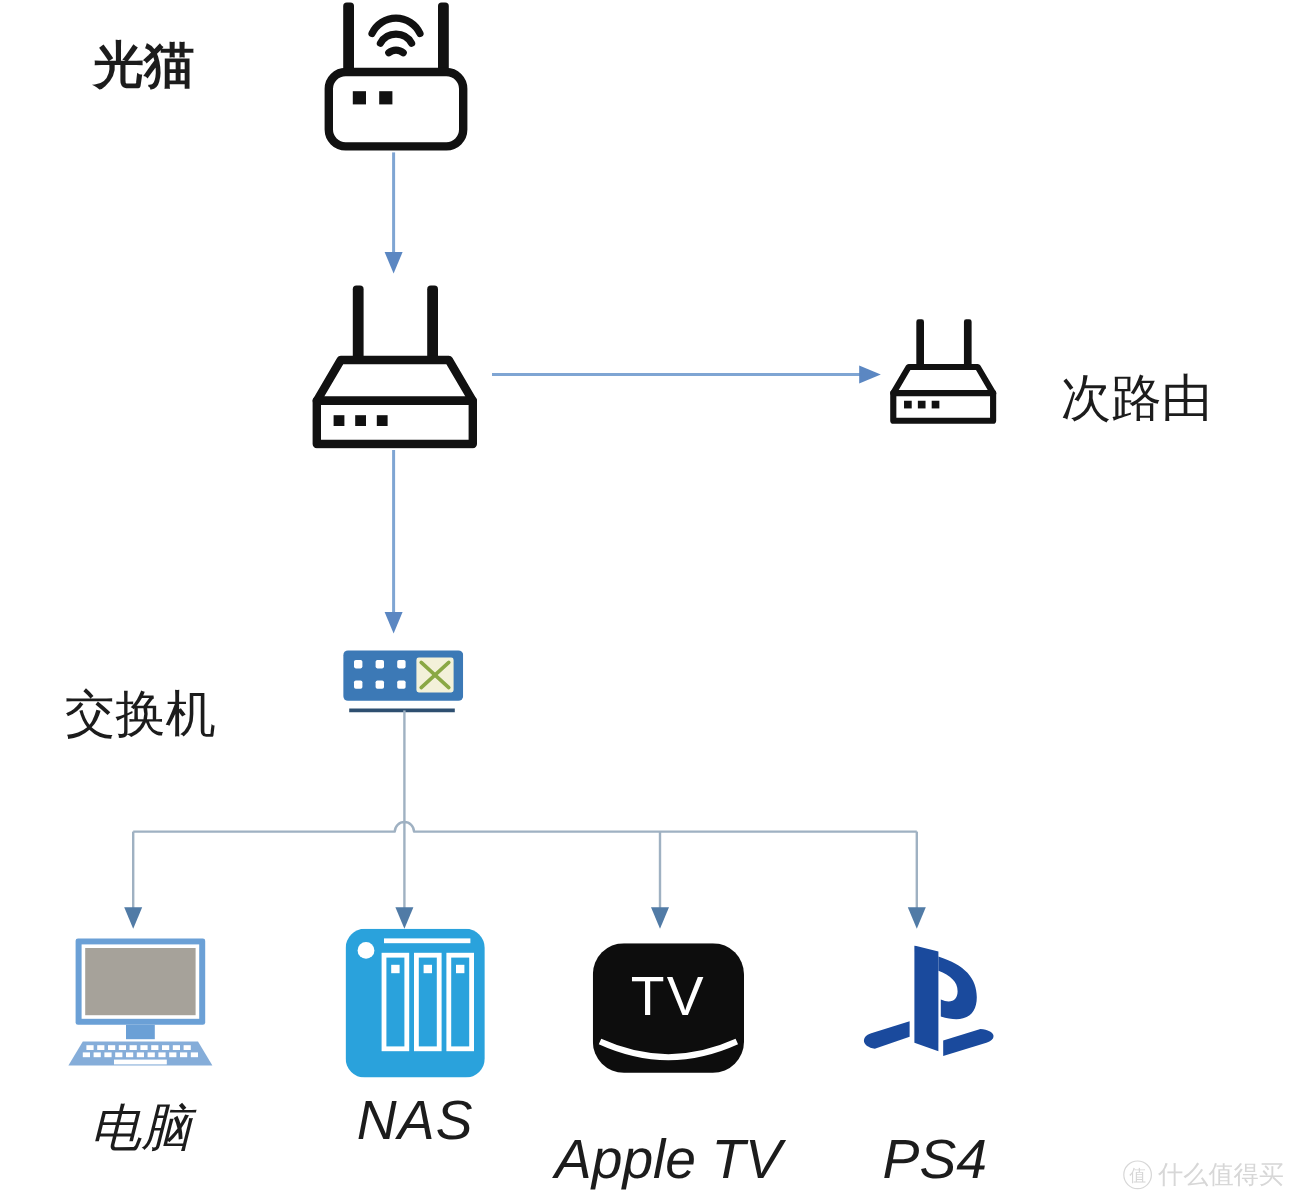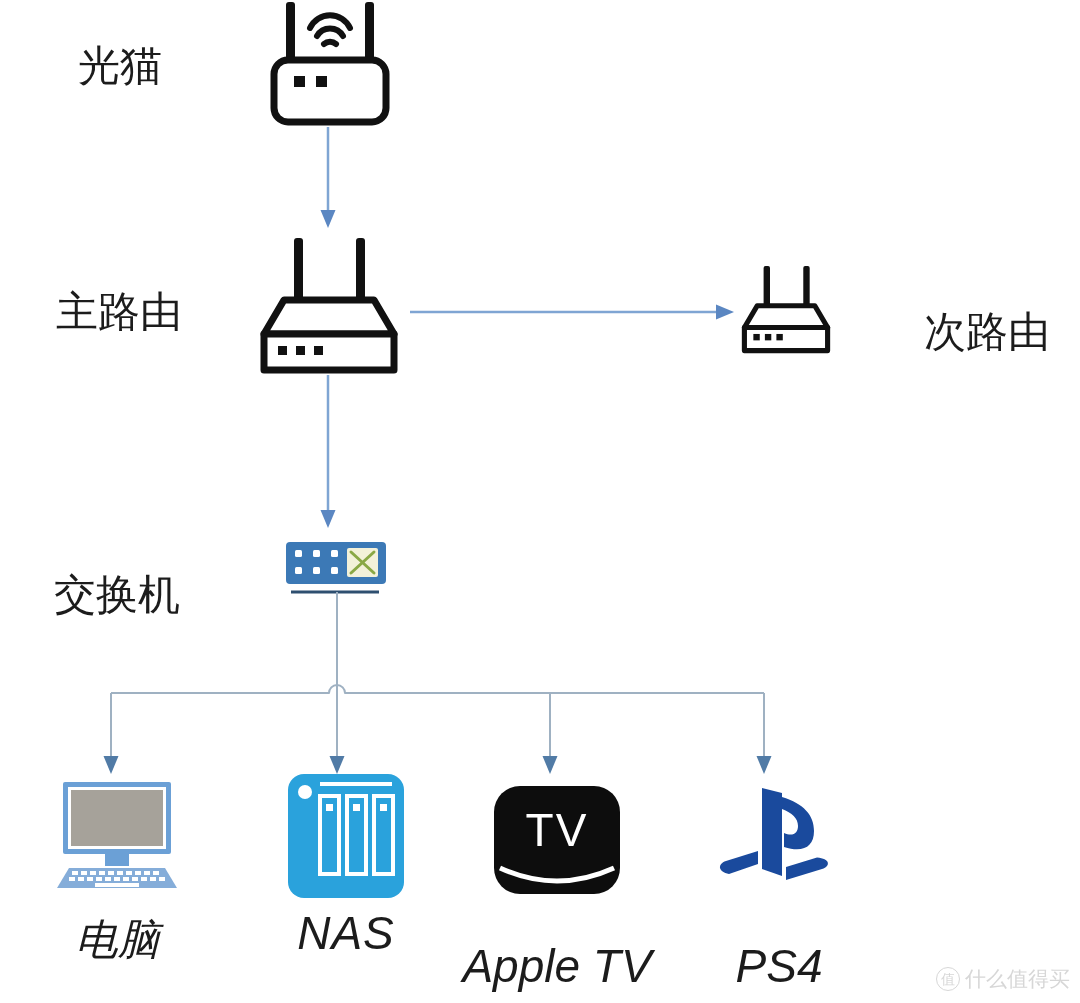--- a/index.html
+++ b/index.html
@@ -49,58 +49,57 @@
       <path d="M764,693 L764,757"></path>
     </g>
     <g fill="#517ba6">
       <polygon points="111,774 103.5,756 118.5,756"></polygon>
       <polygon points="337,774 329.5,756 344.5,756"></polygon>
       <polygon points="550,774 542.5,756 557.5,756"></polygon>
       <polygon points="764,774 756.5,756 771.5,756"></polygon>
     </g>
   </svg>
 
-  <div class="nodelabel" id="label-modem" style="left:78px;top:38px;">光猫</div>
+  <div class="nodelabel" id="label-modem" style="left:78px;top:26px;font-weight:bold;">光猫</div>
   <svg class="icon" style="left:270px;top:0px;" width="120" height="126" viewBox="0 0 120 126">
     <g fill="#111111">
       <rect x="16" y="2" width="9" height="60" rx="3"></rect>
       <rect x="95" y="2" width="9" height="60" rx="3"></rect>
       <rect x="24" y="76" width="11" height="11"></rect>
       <rect x="46" y="76" width="11" height="11"></rect>
     </g>
     <g fill="none" stroke-linecap="round" stroke="#111111">
       <path d="M54,44 A9,9 0 0 1 66,44" stroke-width="6"></path>
       <path d="M47,36 A15,15 0 0 1 73,36" stroke-width="6"></path>
       <path d="M40,28 A22,22 0 0 1 80,28" stroke-width="6"></path>
       <rect x="4" y="60" width="112" height="62" rx="14" stroke-width="7" fill="#ffffff"></rect>
     </g>
     <g fill="#111111">
       <rect x="24" y="76" width="11" height="11"></rect>
       <rect x="46" y="76" width="11" height="11"></rect>
     </g>
   </svg>
 
-  <div class="nodelabel" id="label-main-router" style="left:56px;top:284px;">主路由</div>
   <svg class="icon" style="left:254px;top:236px;" width="150" height="138" viewBox="0 0 150 138">
     <g fill="#111111">
       <rect x="40" y="2" width="9" height="64" rx="3"></rect>
       <rect x="102" y="2" width="9" height="64" rx="3"></rect>
     </g>
     <g fill="#ffffff" stroke-width="7" stroke-linejoin="round" stroke="#111111">
       <path d="M30,64 L120,64 L140,98 L10,98 Z"></path>
       <rect x="10" y="98" width="130" height="36"></rect>
     </g>
     <g fill="#111111">
       <rect x="24" y="110" width="9" height="9"></rect>
       <rect x="42" y="110" width="9" height="9"></rect>
       <rect x="60" y="110" width="9" height="9"></rect>
     </g>
   </svg>
 
-  <div class="nodelabel" id="label-secondary-router" style="left:884px;top:304px;margin-left:40px;">次路由</div>
+  <div class="nodelabel" id="label-secondary-router" style="left:884px;top:304px;">次路由</div>
   <svg class="icon" style="left:738px;top:264px;" width="96" height="90" viewBox="0 0 150 138">
     <g fill="#111111">
       <rect x="40" y="2" width="10" height="64" rx="3"></rect>
       <rect x="102" y="2" width="10" height="64" rx="3"></rect>
     </g>
     <g fill="#ffffff" stroke-width="8" stroke-linejoin="round" stroke="#111111">
       <path d="M30,64 L120,64 L140,98 L10,98 Z"></path>
       <rect x="10" y="98" width="130" height="36"></rect>
     </g>
     <g fill="#111111">

